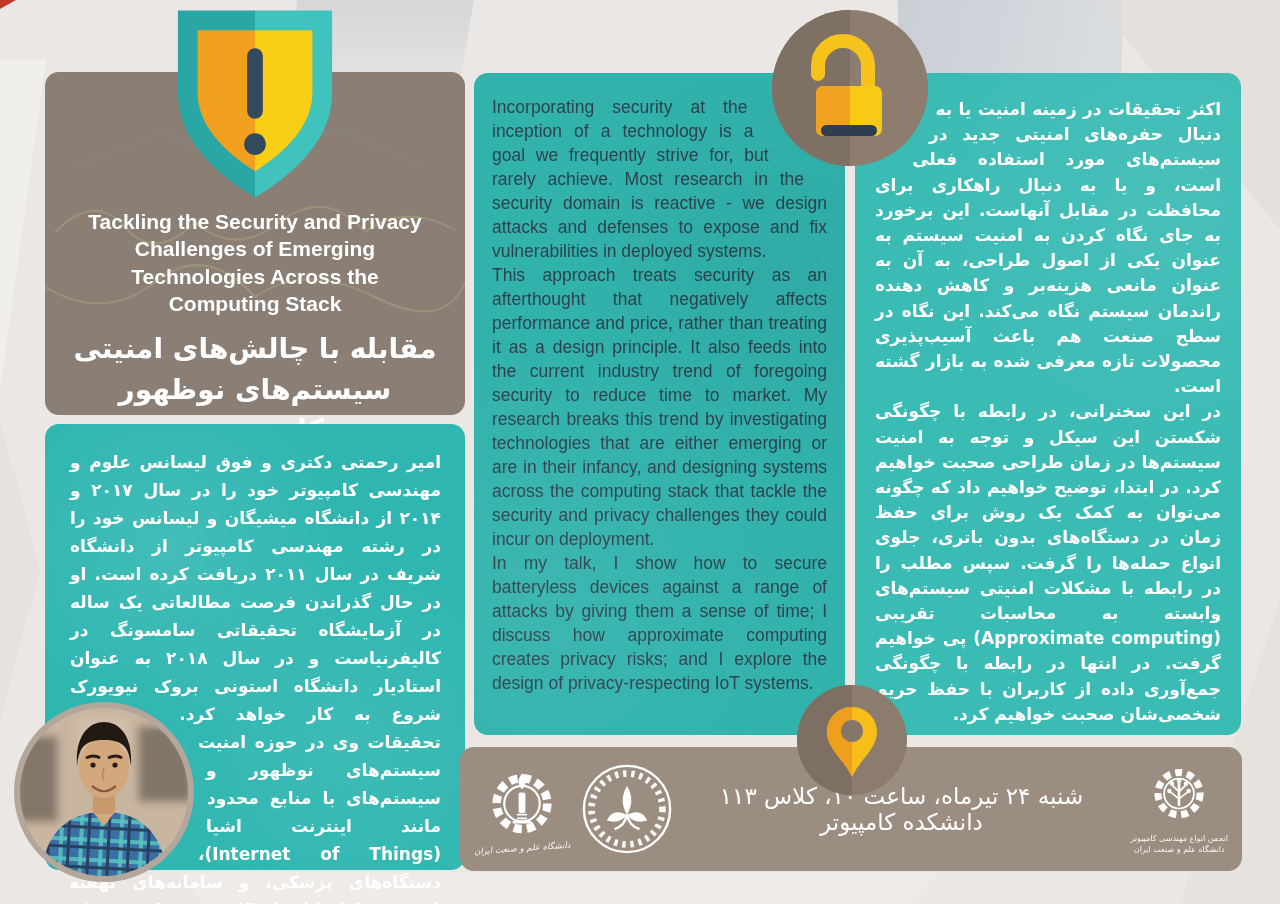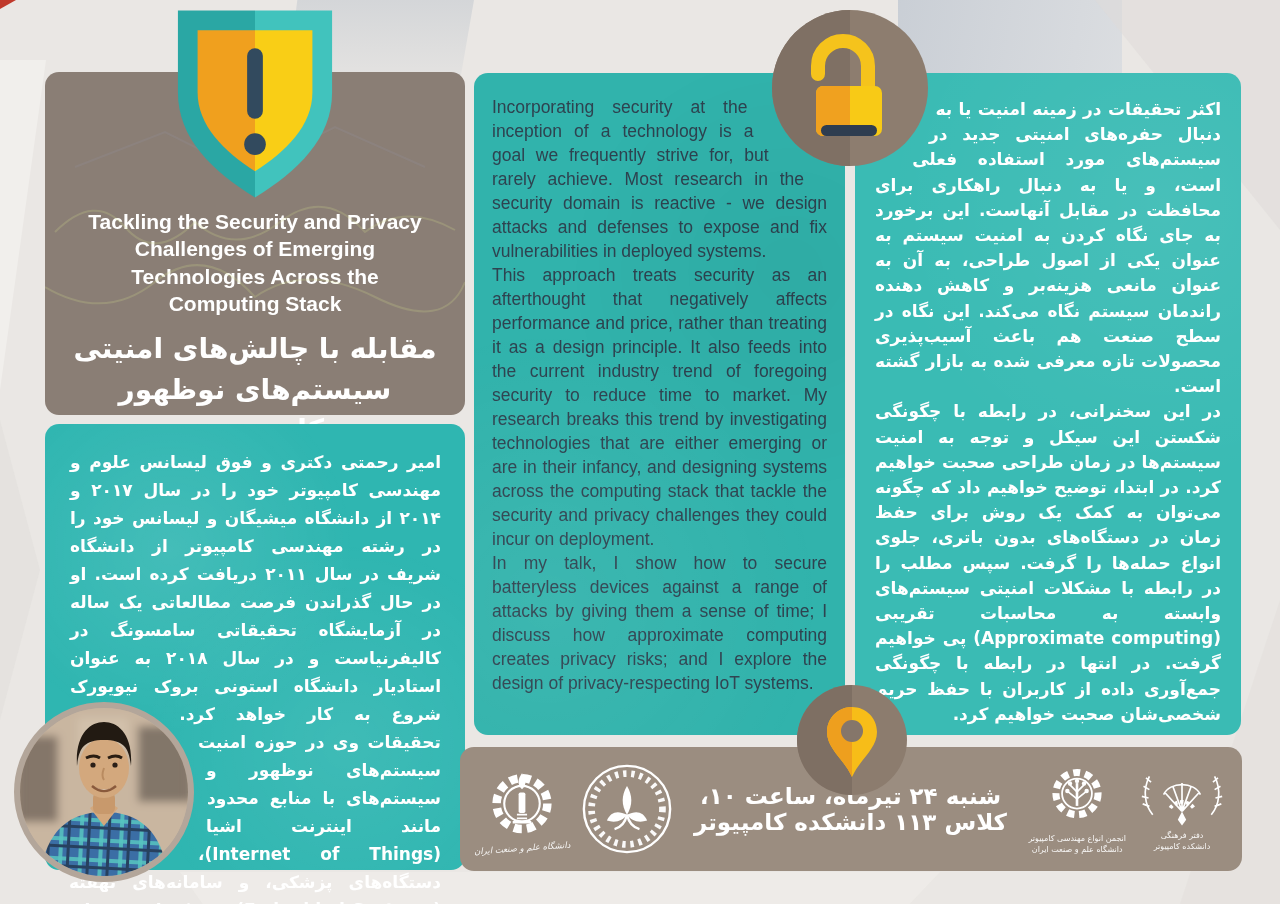--- a/index.html
+++ b/index.html
@@ -72,21 +72,21 @@
   #right-col .lock-spacer{float:left;width:80px;height:92px;shape-outside:circle(86px at -25px -9px);}
 
   
   #lock-badge{left:772px;top:10px;width:156px;height:156px;z-index:4;}
   #pin-badge{left:797px;top:685px;width:110px;height:110px;z-index:4;}
 
   
   .logo{display:flex;flex-direction:column;align-items:center;justify-content:center;}
   .logo .cap{color:#fff;font-size:8px;direction:rtl;text-align:center;line-height:1.35;opacity:.92;}
   .logo .cap.italic{font-style:italic;font-size:8.5px;margin-top:-8px;transform:rotate(-4deg);}
-  #event-info{flex:1;color:#fff;direction:rtl;text-align:center;font-weight:bold;font-size:23px;letter-spacing:.2px;}
+  #event-info{flex:1;color:#fff;direction:rtl;text-align:center;font-weight:normal;font-size:23px;letter-spacing:.2px;}
 </style>
 </head>
 <body>
 
 <div class="poly" id="poly-red"></div>
 <div class="poly" id="poly-band1"></div>
 <div class="poly" id="poly-band2"></div>
 <div class="poly" id="poly-tri1"></div>
 <div class="poly" id="poly-tri2"></div>
 <div class="poly" id="poly-tri3"></div>
@@ -260,30 +260,14 @@
       <circle cx="28" cy="24.5" r="2.5" fill="#fff"></circle>
       <circle cx="44" cy="24.5" r="2.5" fill="#fff"></circle>
       <circle cx="25" cy="33" r="2.5" fill="#fff"></circle>
       <circle cx="47" cy="33" r="2.5" fill="#fff"></circle>
       <circle cx="36" cy="21.5" r="2.5" fill="#fff"></circle>
     </svg>
     <div class="cap">انجمن انواع مهندسی کامپیوتر</div>
     <div class="cap">دانشگاه علم و صنعت ایران</div>
   </div>
 
-  <div class="logo">
-    <svg width="92" height="66" viewBox="0 0 110 76">
-      <g stroke="#fff" stroke-width="2" fill="none">
-        <path d="M20 58 C10 46 8 28 16 12"></path>
-        <path d="M90 58 C100 46 102 28 94 12"></path>
-        <path d="M16 48 l-8 -3 M15 38 l-8 -2 M16 28 l-7 -4 M18 19 l-6 -5"></path>
-        <path d="M94 48 l8 -3 M95 38 l8 -2 M94 28 l7 -4 M92 19 l6 -5"></path>
-        <path d="M33 34 C40 18 70 18 77 34"></path>
-        <path d="M55 54 L35 32 M55 54 L44 24 M55 54 L55 20 M55 54 L66 24 M55 54 L75 32"></path>
-        <path d="M41 50 A17 17 0 0 1 69 50" stroke-width="4.5" stroke-dasharray="4 3"></path>
-      </g>
-      <path d="M55 54 L50 64 L55 71 L60 64 Z" fill="#fff"></path>
-    </svg>
-    <div class="cap">دفتر فرهنگی</div>
-    <div class="cap">دانشکده کامپیوتر</div>
-  </div>
 
 </div>
 
 </body></html>

